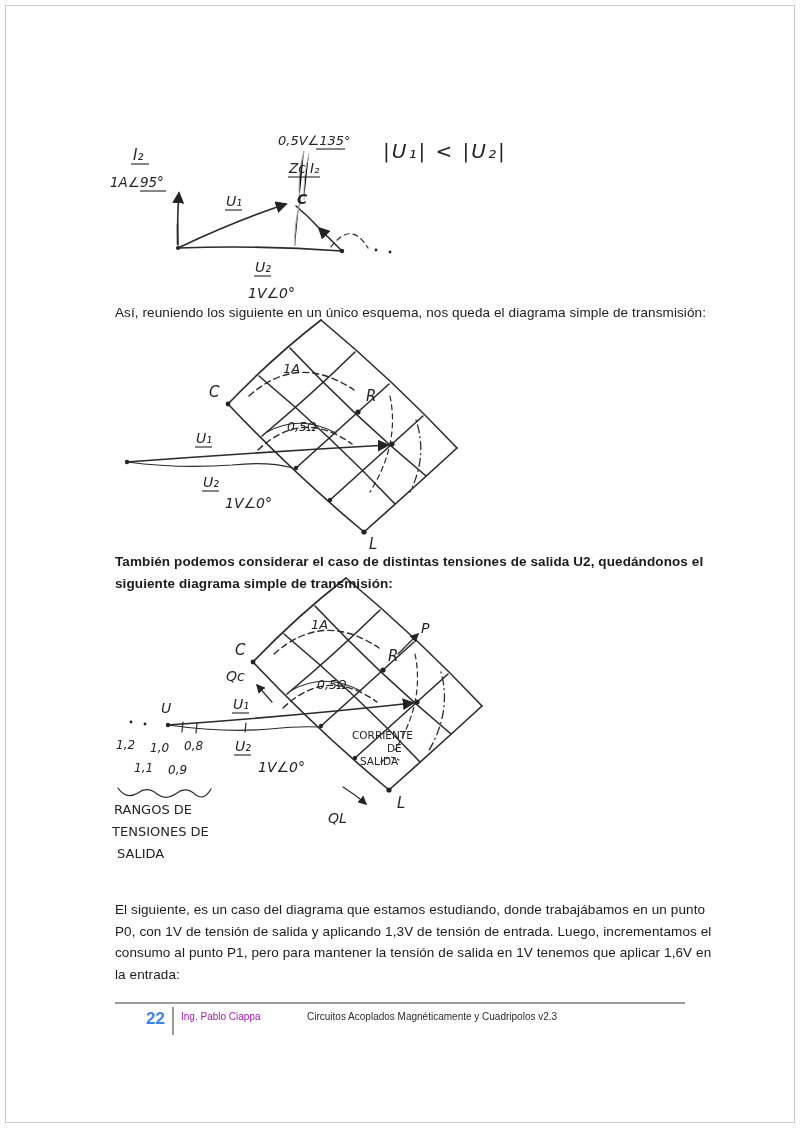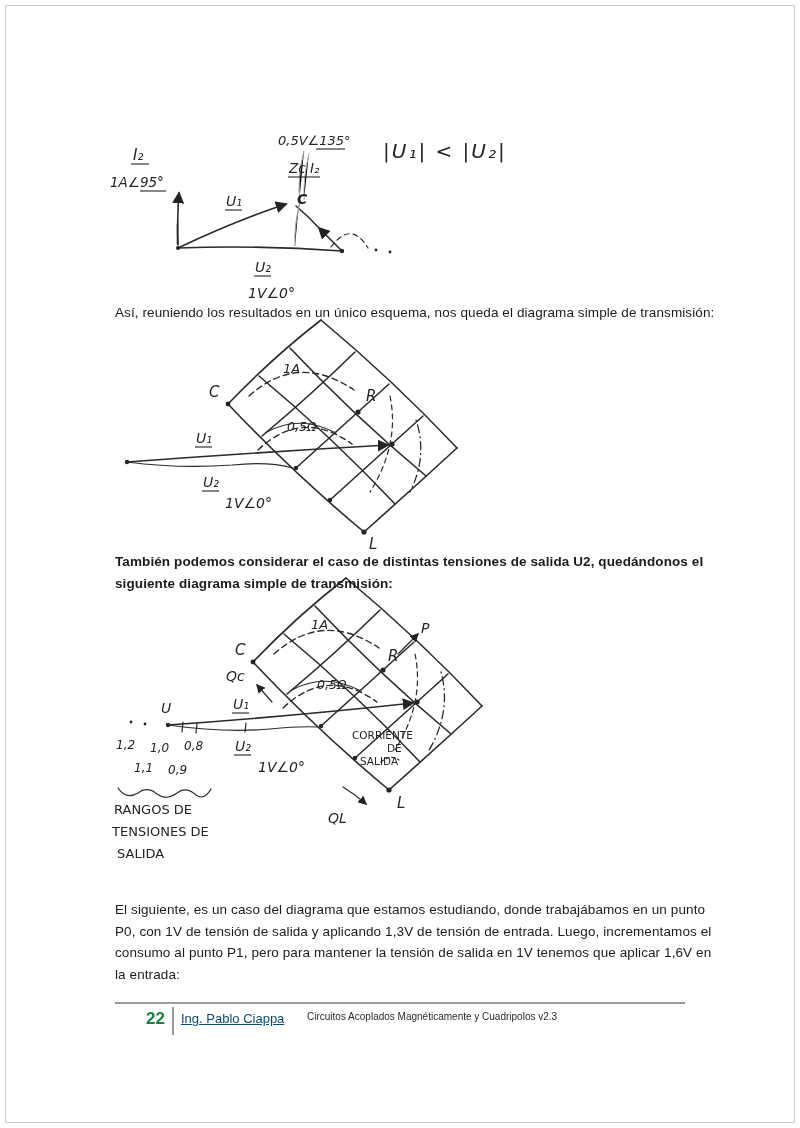--- a/index.html
+++ b/index.html
@@ -20,23 +20,23 @@
   .faint{stroke:#9e9e9e;stroke-width:1.2;}
   .faint2{stroke:#bdbdbd;stroke-width:1;}
   .dot{fill:#232323;stroke:none;}
   .hw{font-family:"DejaVu Sans",sans-serif;fill:#242424;}
   .hwi{font-family:"DejaVu Sans",sans-serif;font-style:italic;fill:#242424;}
   .ul{stroke:#242424;stroke-width:1.1;fill:none;}
   
   .footer{position:absolute;left:115px;top:1002px;width:570px;height:40px;}
   .footer-rule{position:absolute;left:0;top:0;width:570px;height:2px;background:#9b9b9b;}
   .page-num{position:absolute;left:0;top:7px;width:50px;text-align:right;
-            font-size:17px;font-weight:bold;color:#15803d;}
+            font-size:17px;font-weight:bold;color:#3b82f6;}
   .footer-bar{position:absolute;left:57px;top:5px;width:2px;height:28px;background:#9a9a9a;}
-  .footer-author{position:absolute;left:66px;top:9px;font-size:13px;color:#0c4a6e;text-decoration:underline;}
+  .footer-author{position:absolute;left:66px;top:9px;font-size:10px;color:#a21caf;}
   .footer-title{position:absolute;left:192px;top:9px;font-size:10px;color:#2b2b2b;}
 </style>
 </head>
 <body>
 
 <div class="page">
   <div class="sheet-border"></div>
 
   <svg class="sketch" viewBox="0 0 800 1128">
     <defs>
@@ -179,21 +179,21 @@
       <text class="hwi" x="168" y="774" font-size="12">0,9</text>
       <text class="hw" x="114" y="814" font-size="13">RANGOS DE</text>
       <text class="hw" x="112" y="836" font-size="13">TENSIONES DE</text>
       <text class="hw" x="117" y="858" font-size="13">SALIDA</text>
       <text class="hw" x="352" y="739" font-size="10.5">CORRIENTE</text>
       <text class="hw" x="387" y="752" font-size="10.5">DE</text>
       <text class="hw" x="360" y="765" font-size="10.5">SALIDA</text>
     </g>
   </svg>
 
-  <div class="para" id="p1">Así, reuniendo los resultados en un único esquema, nos queda el diagrama simple de transmisión:</div>
+  <div class="para" id="p1">Así, reuniendo los siguiente en un único esquema, nos queda el diagrama simple de transmisión:</div>
   <div class="para" id="p2">También podemos considerar el caso de distintas tensiones de salida U2, quedándonos el siguiente diagrama simple de transmisión:</div>
   <div class="para" id="p3">El siguiente, es un caso del diagrama que estamos estudiando, donde trabajábamos en un punto P0, con 1V de tensión de salida y aplicando 1,3V de tensión de entrada. Luego, incrementamos el consumo al punto P1, pero para mantener la tensión de salida en 1V tenemos que aplicar 1,6V en la entrada:</div>
 
   <div class="footer">
     <div class="footer-rule"></div>
     <div class="page-num">22</div>
     <div class="footer-bar"></div>
     <div class="footer-author">Ing. Pablo Ciappa</div>
     <div class="footer-title">Circuitos Acoplados Magnéticamente y Cuadripolos v2.3</div>
   </div>

